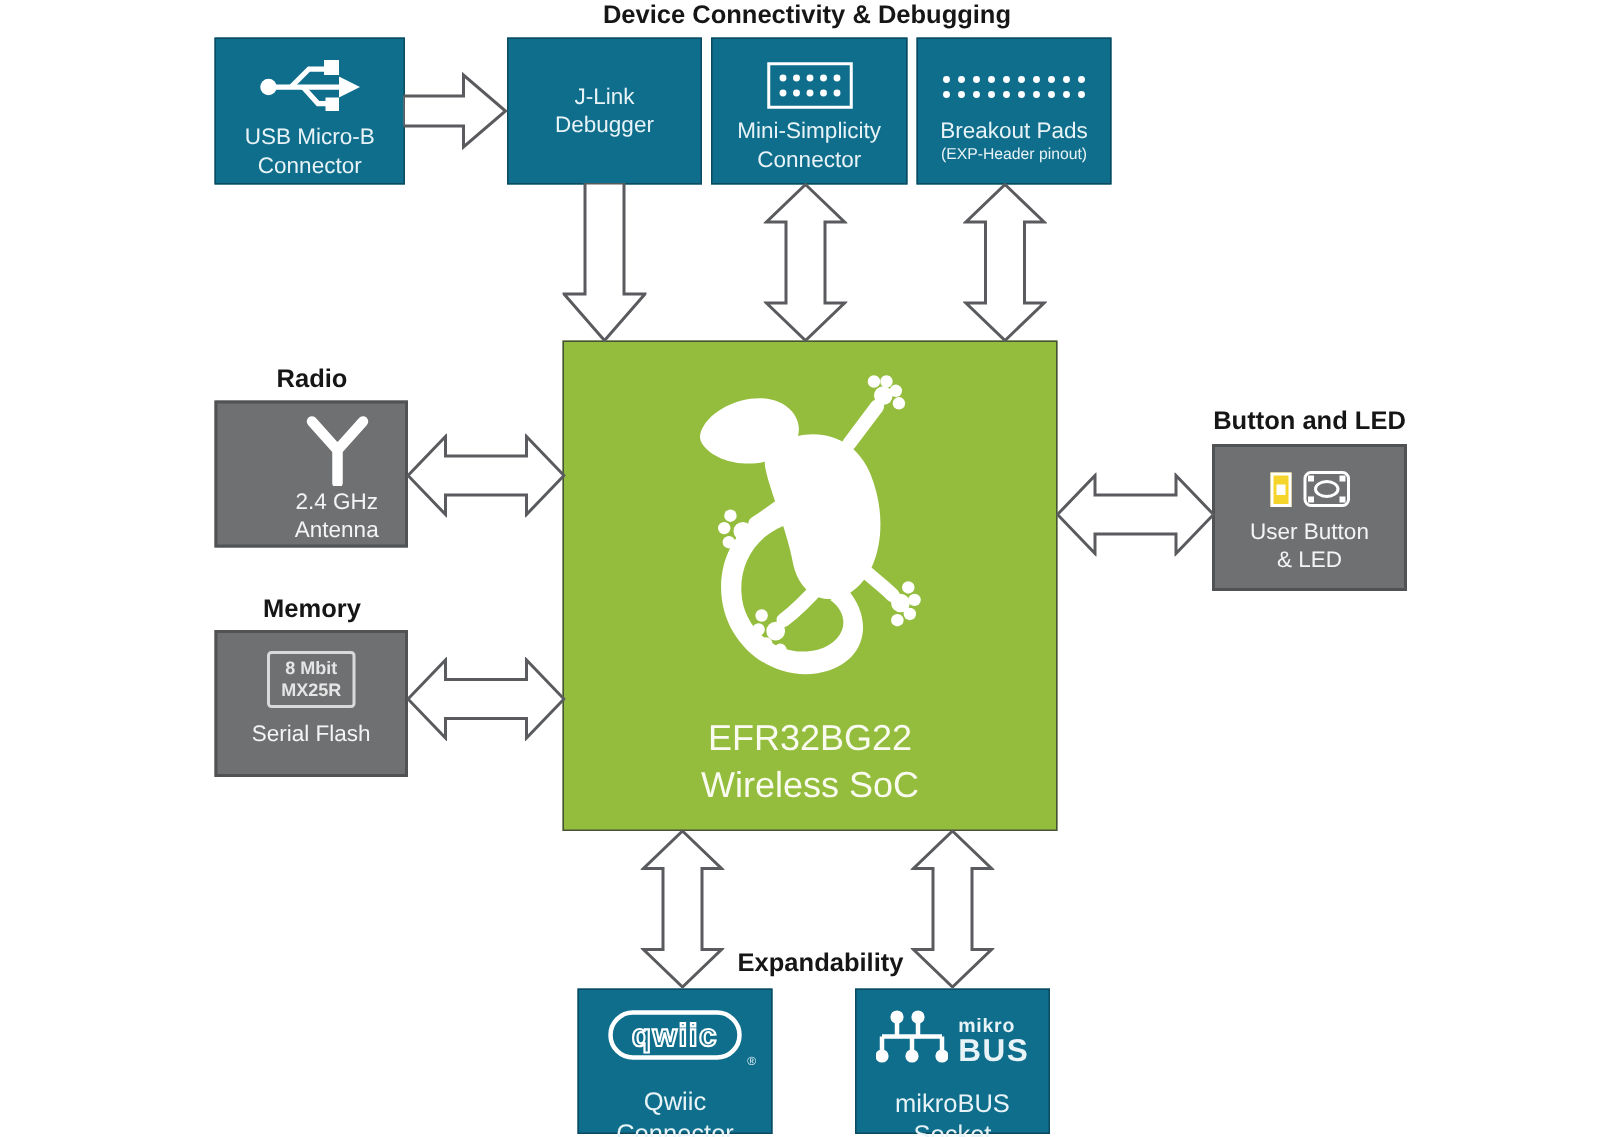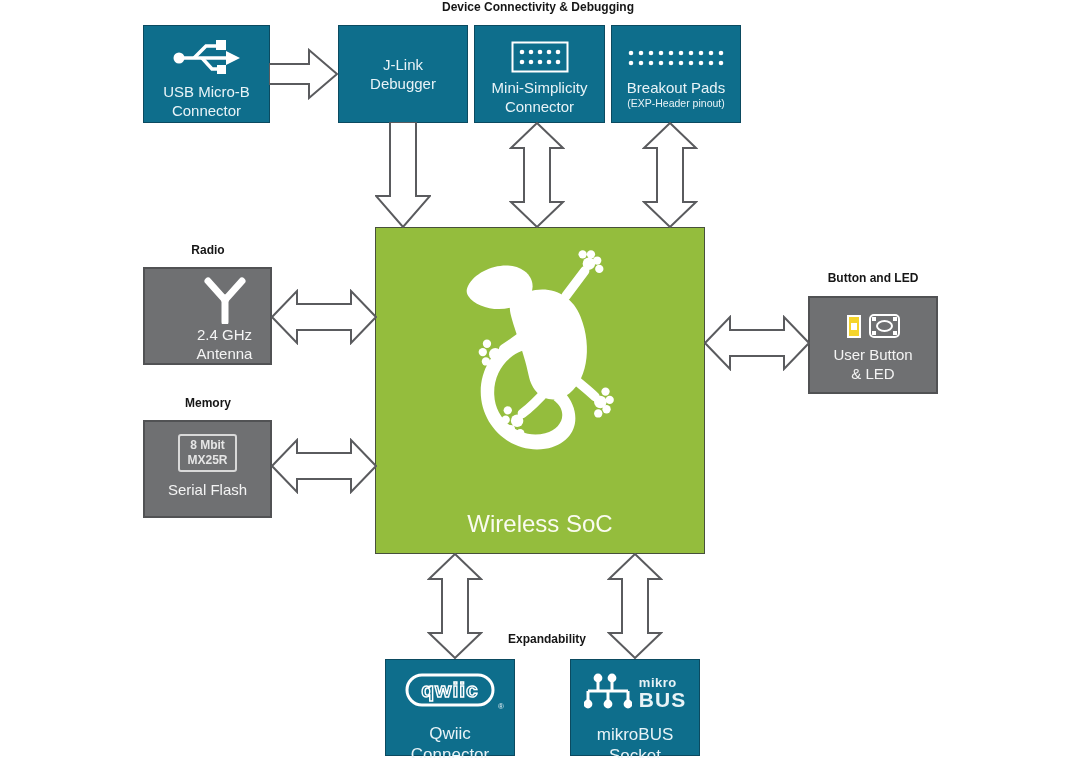--- a/index.html
+++ b/index.html
@@ -6,21 +6,21 @@
     --teal:#0E6E8C; --teal-border:#0B4A60; --teal-text:#E8F3F7;
     --green:#94BD3D; --green-border:#47503B; --soc-text:#FAFBF0;
     --gray:#6F7072; --gray-border:#515254; --gray-text:#F4F4F4;
     --arrow-fill:#FFFFFF; --arrow-stroke:#5A5B5E;
     --heading:#161616; --led-yellow:#F5D42B;
   }
   *{margin:0;padding:0;box-sizing:border-box;}
   html,body{background:#fff;}
   body{font-family:"Liberation Sans","DejaVu Sans",sans-serif;}
   .stage{position:relative;width:1080px;height:758px;background:#fff;overflow:hidden;}
-  .heading{position:absolute;font-weight:bold;font-size:12px;color:var(--heading);text-align:center;white-space:nowrap;}
+  .heading{position:absolute;font-weight:bold;font-size:17px;color:var(--heading);text-align:center;white-space:nowrap;}
   .box{position:absolute;display:flex;flex-direction:column;align-items:center;}
   .teal{background:var(--teal);border:1px solid var(--teal-border);color:var(--teal-text);}
   .grayb{background:var(--gray);border:2px solid var(--gray-border);color:var(--gray-text);}
   .lbl{font-size:15px;line-height:19px;text-align:center;}
   .lbl-lg{font-size:17px;line-height:21px;text-align:center;}
   .lbl-sm{font-size:10.5px;line-height:13px;text-align:center;}
   .arrow{position:absolute;}
   .arrow polygon{fill:var(--arrow-fill);stroke:var(--arrow-stroke);stroke-width:2;stroke-linejoin:miter;}
   .iconwrap{display:flex;align-items:center;justify-content:center;}
   
@@ -166,20 +166,21 @@
             <circle cx="53" cy="168" r="6"></circle>
           <circle cx="138" cy="140" r="4"></circle>
             <circle cx="142" cy="148" r="4"></circle>
             <circle cx="139" cy="157" r="4"></circle>
             <circle cx="131" cy="161" r="4"></circle>
             <circle cx="133" cy="150" r="6"></circle>
         </g>
       </svg>
     </span>
     <div class="soc-label">
+      <div>EFR32BG22</div>
       <div>Wireless SoC</div>
     </div>
   </div>
 
   <div class="box grayb" style="left:143px;top:267px;width:129px;height:98px;padding-left:34px;">
     <span class="iconwrap" style="height:50px;margin-top:6px;">
       <svg width="56" height="48" viewBox="0 0 56 48">
         <g stroke="#fff" stroke-width="7" fill="none" stroke-linecap="round">
           <path d="M28,46 V22"></path>
           <path d="M28,24 L11,5"></path>

